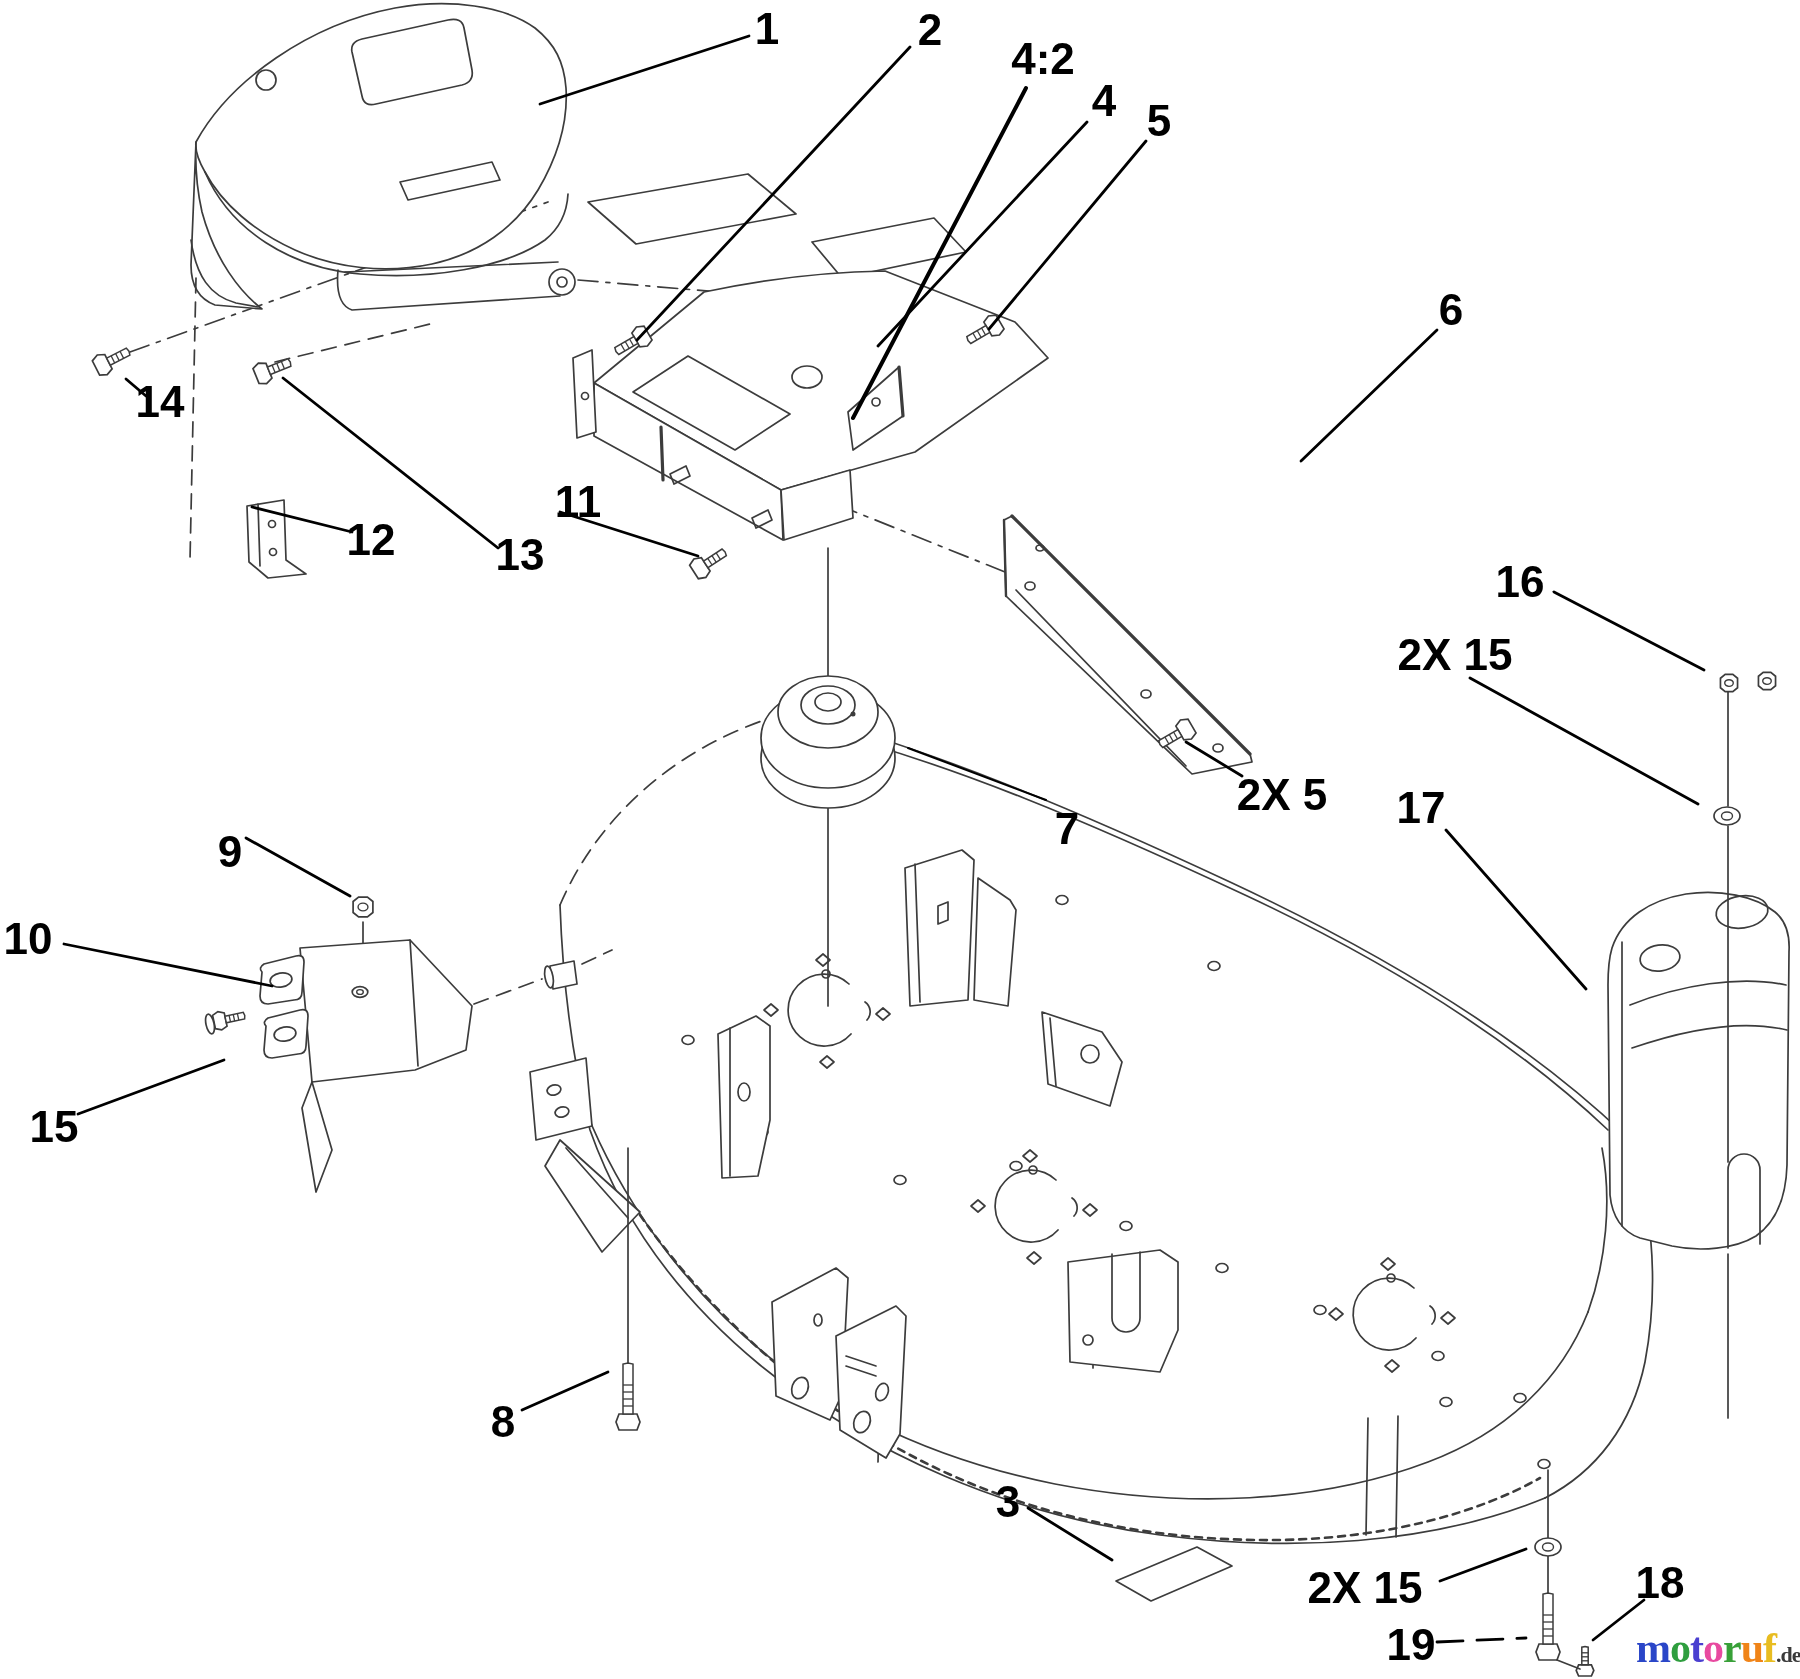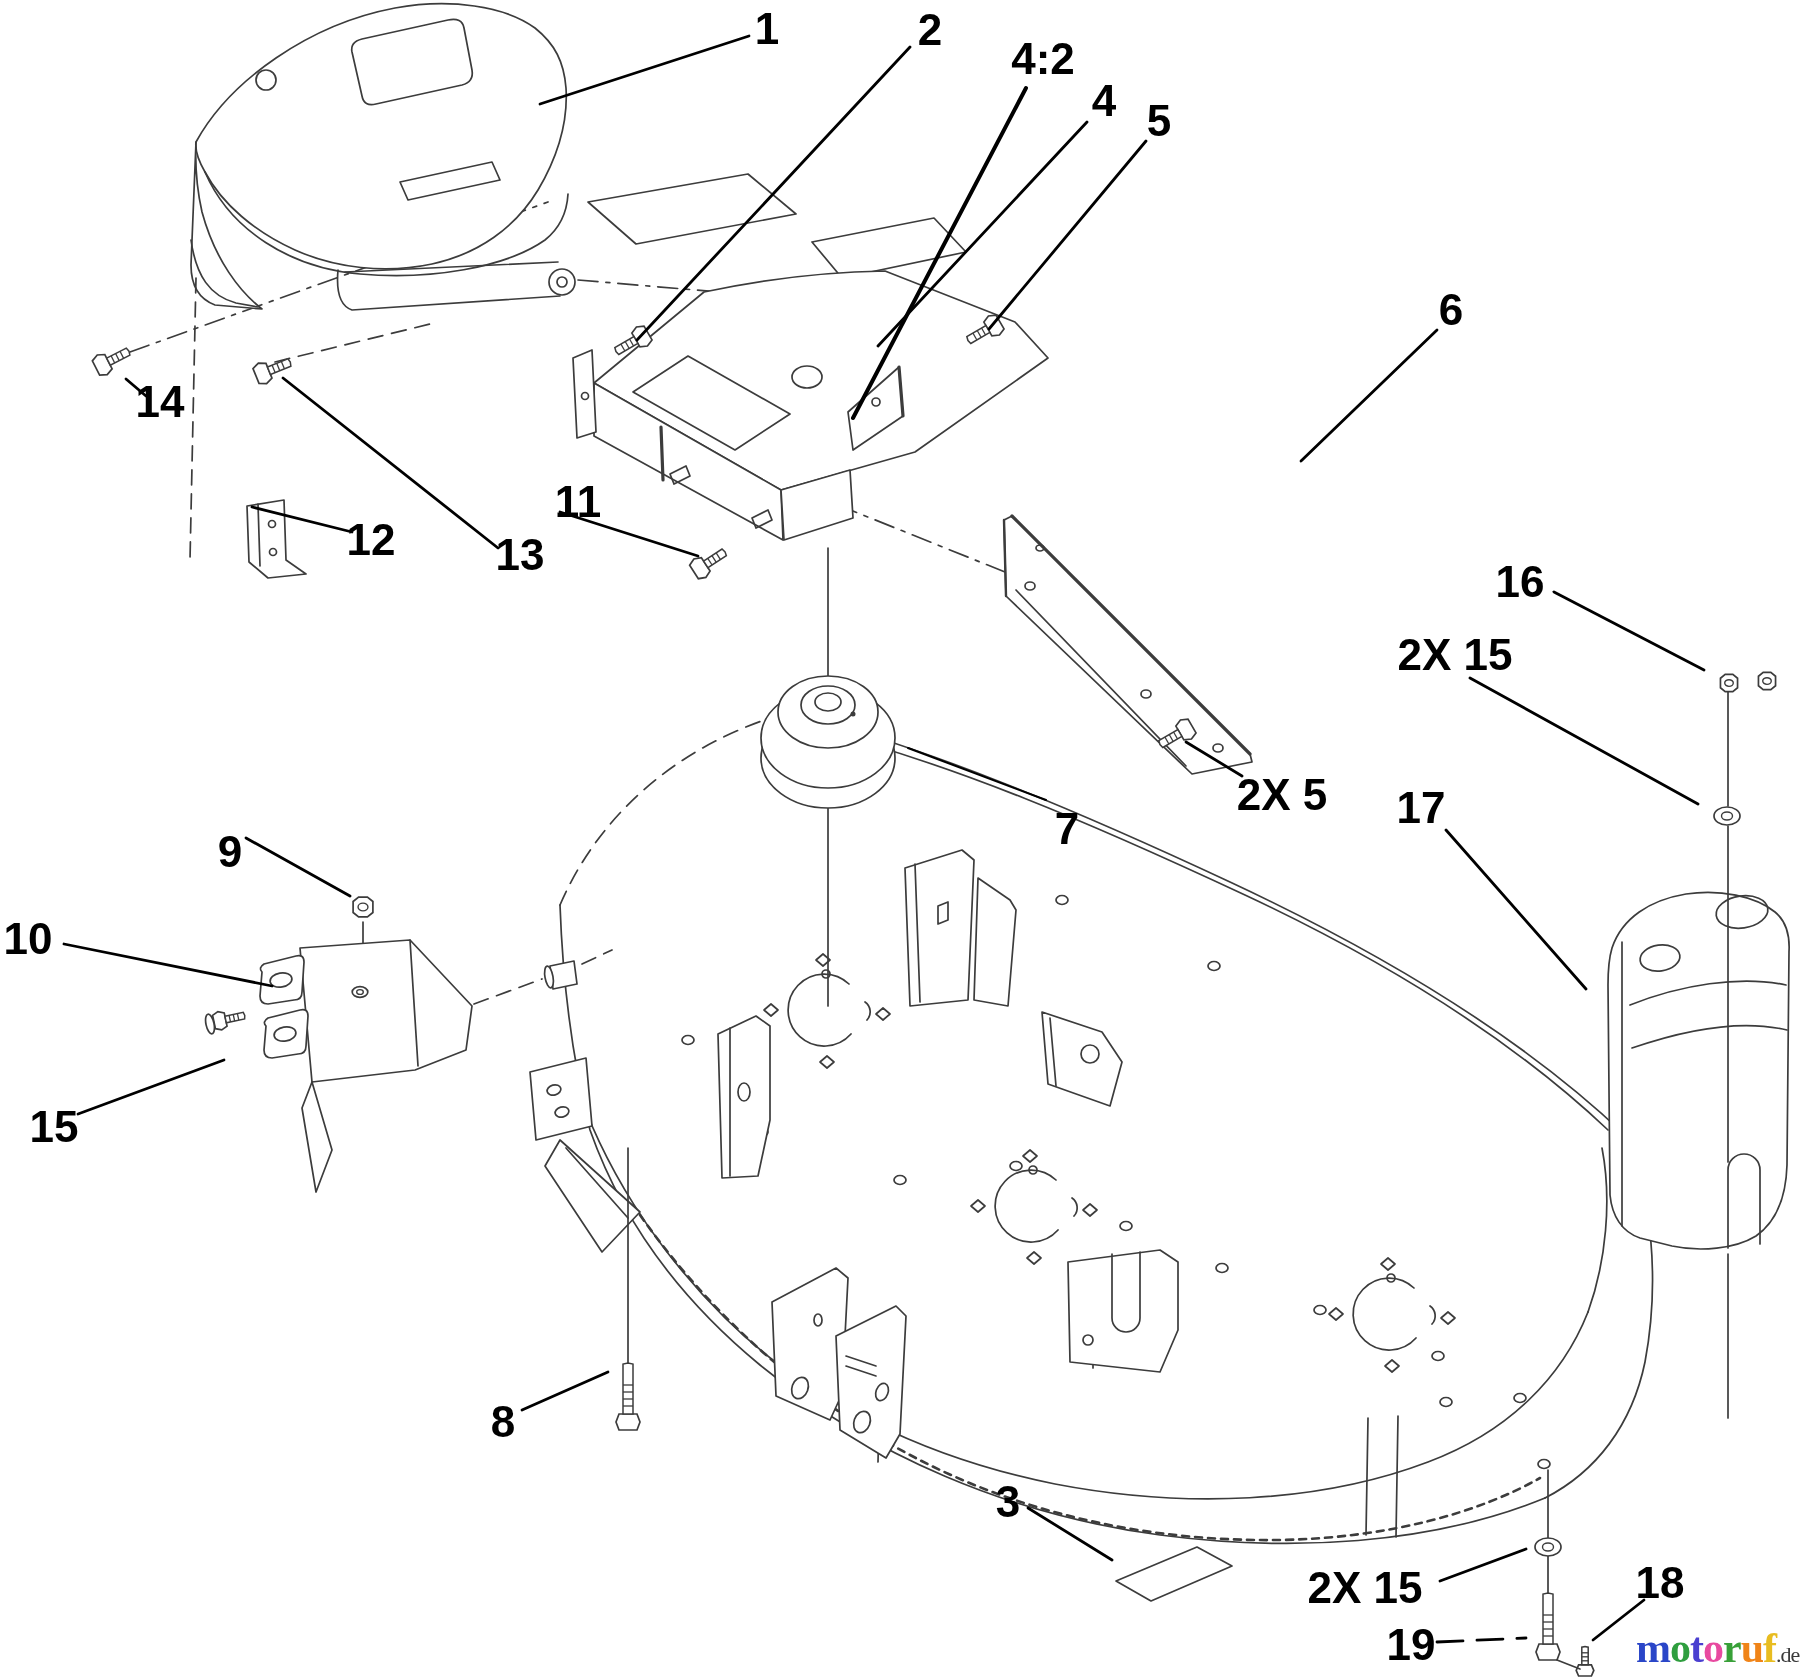--- a/index.html
+++ b/index.html
@@ -13,21 +13,21 @@
   .md{stroke-width:2.4;}
   .dash{stroke-dasharray:15 9;}
   .dashdot{stroke-dasharray:20 8 4 8;}
   .hatch{stroke-dasharray:7 6;stroke-width:2.6;}
   .leader{stroke:#000;stroke-width:2.8;stroke-linecap:round;fill:none;}
   .leader.thin{stroke-width:2;}
   .leader.thick{stroke-width:4;}
   .leader.dashed{stroke-dasharray:26 14;}
   #labels text{font-family:"Liberation Sans",sans-serif;font-size:44px;font-weight:600;fill:#000;text-anchor:middle;}
   .watermark{position:absolute;font-family:"Liberation Serif",serif;font-weight:700;font-size:42px;letter-spacing:-1px;white-space:nowrap;}
-  .watermark .suffix{font-size:22px;font-weight:400;}
+  .watermark .suffix{font-size:22px;font-weight:700;}
 </style>
 </head>
 <body>
 
 <div id="stage">
 <svg id="art" width="1800" height="1679" viewBox="0 0 1800 1679">
 
   <defs>
     <g id="sym-bolt">
       <path d="M0,-8 L7,-11 L14,-8 L14,8 L7,11 L0,8 Z" fill="#fff" stroke="#3c3c3c" stroke-width="1.7"></path>

